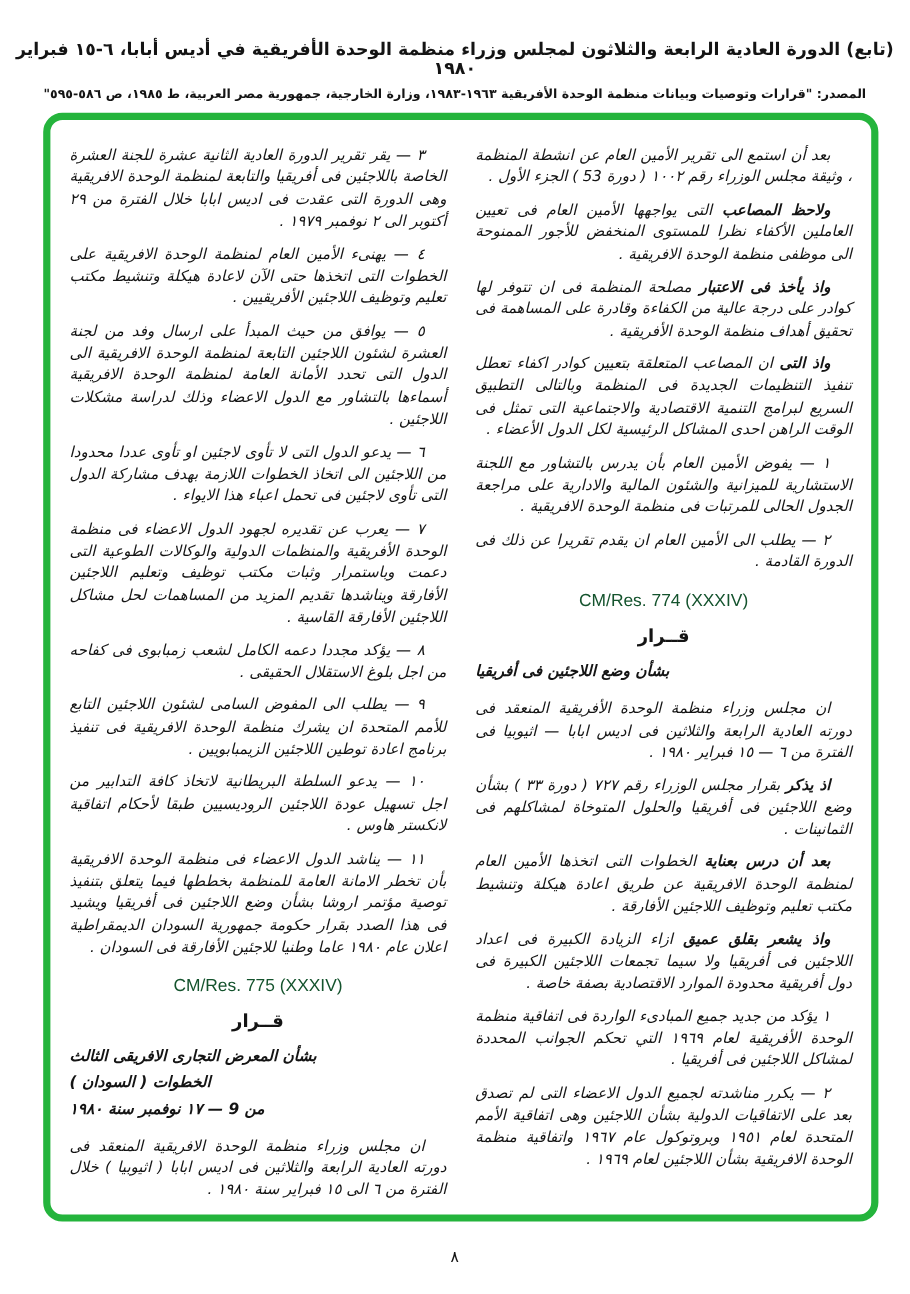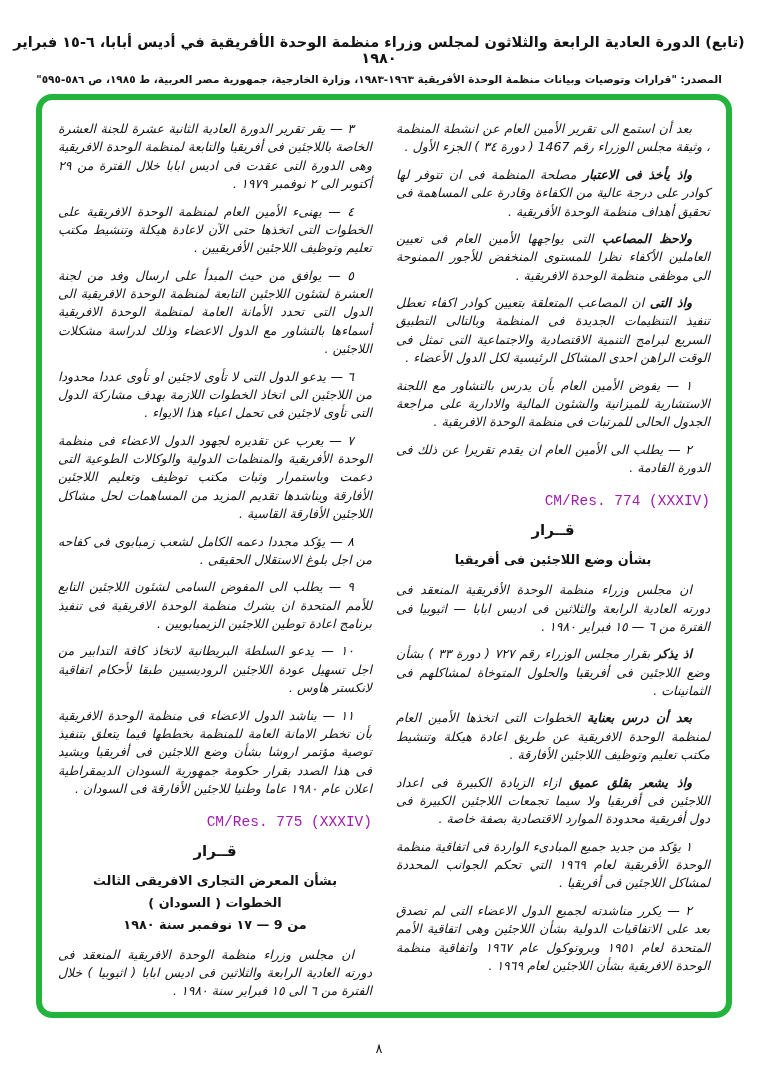--- a/index.html
+++ b/index.html
@@ -26,52 +26,52 @@
     background:#ffffff;
   }
   .cols { display:flex; direction:rtl; gap:24px; height:100%; }
   .col { flex:1 1 0; min-width:0; direction:rtl; }
   .para {
     margin:0 0 9px; font-size:12.5px; line-height:1.47;
     text-align:justify; text-indent:18px;font-style:italic;
   }
   .lead { font-weight:bold; }
   .res-number {
-    font-family:Liberation Mono, monospace;
-    direction:ltr; text-align:right;
-    font-size:14.5px; margin:16px 0 12px; color:#a21caf;
+    font-family:Liberation Sans, sans-serif;
+    direction:ltr; text-align:center;
+    font-size:14.5px; margin:16px 0 12px; color:#14532d;
   }
   .decision-label {
     text-align:center; font-weight:bold; font-size:15px;
     margin:4px 0 10px;
   }
   .decision-title {
-    text-align:center; font-weight:bold; font-size:12.8px;
-    line-height:1.7; margin:0 0 10px;
+    text-align:left; font-weight:bold; font-size:12.8px;
+    line-height:1.7; margin:0 0 10px;font-style:italic;
   }
   .page-number {
     position:absolute; bottom:22px; left:0; right:0;
     text-align:center; font-size:13px; color:#141414;
   }
 </style>
 </head>
 <body>
 
 <div class="hdr">
   <div class="hdr-title">(تابع) الدورة العادية الرابعة والثلاثون لمجلس وزراء منظمة الوحدة الأفريقية في أديس أبابا، ٦-١٥ فبراير ١٩٨٠</div>
   <div class="hdr-source">المصدر: "قرارات وتوصيات وبيانات منظمة الوحدة الأفريقية ١٩٦٣-١٩٨٣، وزارة الخارجية، جمهورية مصر العربية، ط ١٩٨٥، ص ٥٨٦-٥٩٥"</div>
 </div>
 
 <div class="frame">
   <div class="cols">
 
     <div class="col">
-      <p class="para"><b class="lead"></b> <span>بعد أن استمع الى تقرير الأمين العام عن انشطة المنظمة ، وثيقة مجلس الوزراء رقم 1467 ( دورة ٣٤ ) الجزء الأول .</span></p>
+      <p class="para"><b class="lead"></b> <span>بعد أن استمع الى تقرير الأمين العام عن انشطة المنظمة ، وثيقة مجلس الوزراء رقم ١٠٠٢ ( دورة 53 ) الجزء الأول .</span></p>
+      <p class="para"><b class="lead">ولاحظ المصاعب</b> <span>التى يواجهها الأمين العام فى تعيين العاملين الأكفاء نظرا للمستوى المنخفض للأجور الممنوحة الى موظفى منظمة الوحدة الافريقية .</span></p>
       <p class="para"><b class="lead">واذ يأخذ فى الاعتبار</b> <span>مصلحة المنظمة فى ان تتوفر لها كوادر على درجة عالية من الكفاءة وقادرة على المساهمة فى تحقيق أهداف منظمة الوحدة الأفريقية .</span></p>
-      <p class="para"><b class="lead">ولاحظ المصاعب</b> <span>التى يواجهها الأمين العام فى تعيين العاملين الأكفاء نظرا للمستوى المنخفض للأجور الممنوحة الى موظفى منظمة الوحدة الافريقية .</span></p>
       <p class="para"><b class="lead">واذ التى</b> <span>ان المصاعب المتعلقة بتعيين كوادر اكفاء تعطل تنفيذ التنظيمات الجديدة فى المنظمة وبالتالى التطبيق السريع لبرامج التنمية الاقتصادية والاجتماعية التى تمثل فى الوقت الراهن احدى المشاكل الرئيسية لكل الدول الأعضاء .</span></p>
       <p class="para"><b class="lead"></b> <span>١ — يفوض الأمين العام بأن يدرس بالتشاور مع اللجنة الاستشارية للميزانية والشئون المالية والادارية على مراجعة الجدول الحالى للمرتبات فى منظمة الوحدة الافريقية .</span></p>
       <p class="para"><b class="lead"></b> <span>٢ — يطلب الى الأمين العام ان يقدم تقريرا عن ذلك فى الدورة القادمة .</span></p>
 
       <div class="res-number">CM/Res. 774 (XXXIV)</div>
       <div class="decision-label">قــرار</div>
       <div class="decision-title">بشأن وضع اللاجئين فى أفريقيا</div>
 
       <p class="para"><b class="lead"></b> <span>ان مجلس وزراء منظمة الوحدة الأفريقية المنعقد فى دورته العادية الرابعة والثلاثين فى اديس ابابا — اثيوبيا فى الفترة من ٦ — ١٥ فبراير ١٩٨٠ .</span></p>
       <p class="para"><b class="lead">اذ يذكر</b> <span>بقرار مجلس الوزراء رقم ٧٢٧ ( دورة ٣٣ ) بشأن وضع اللاجئين فى أفريقيا والحلول المتوخاة لمشاكلهم فى الثمانينات .</span></p>

